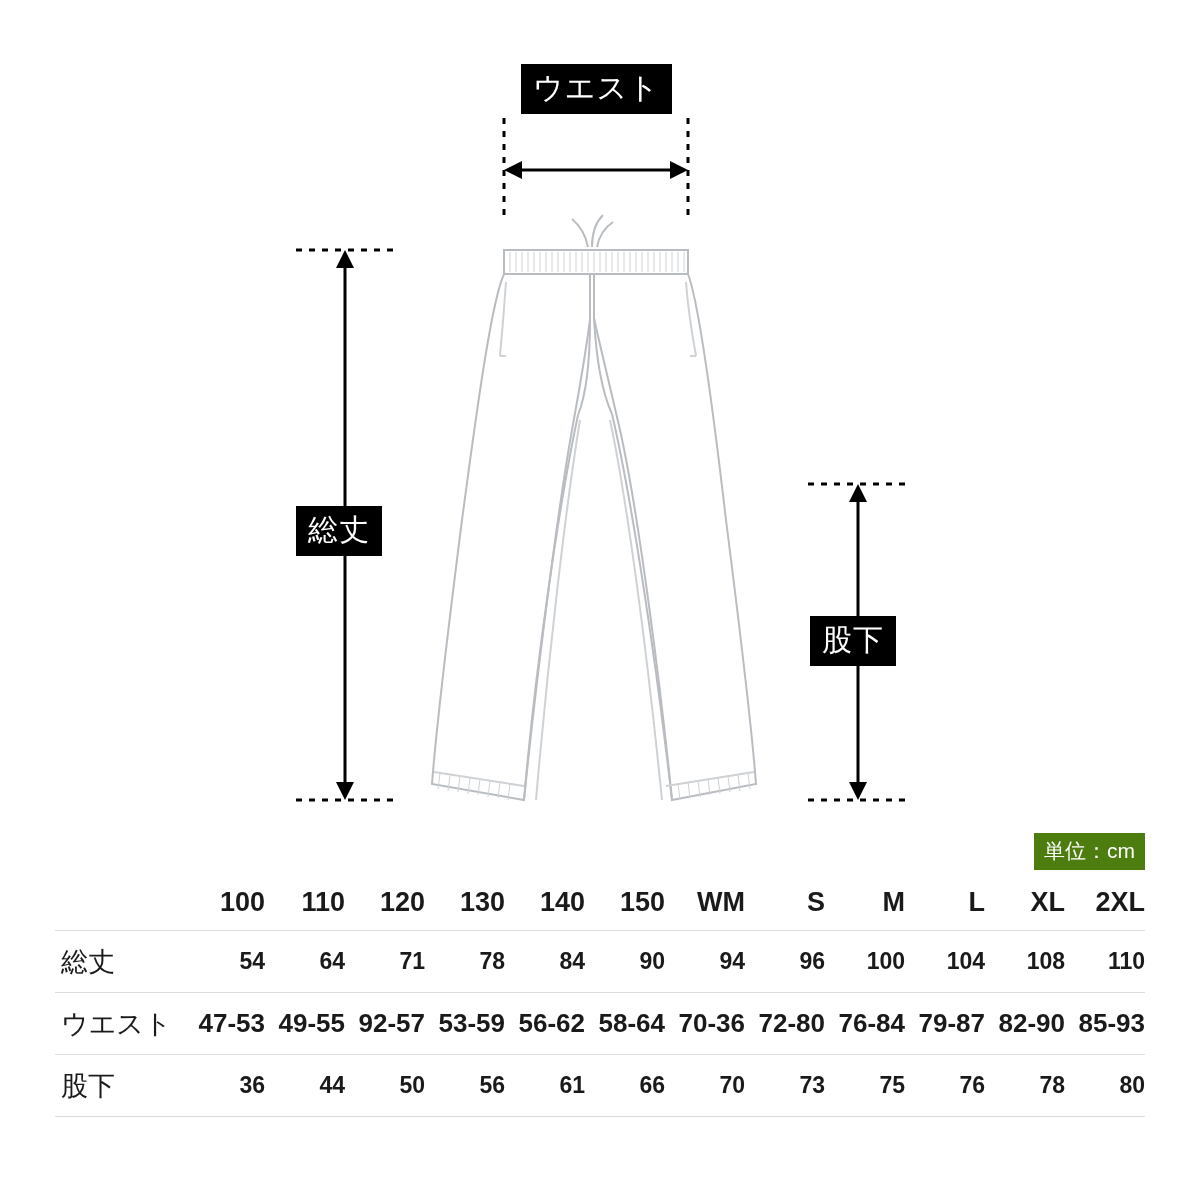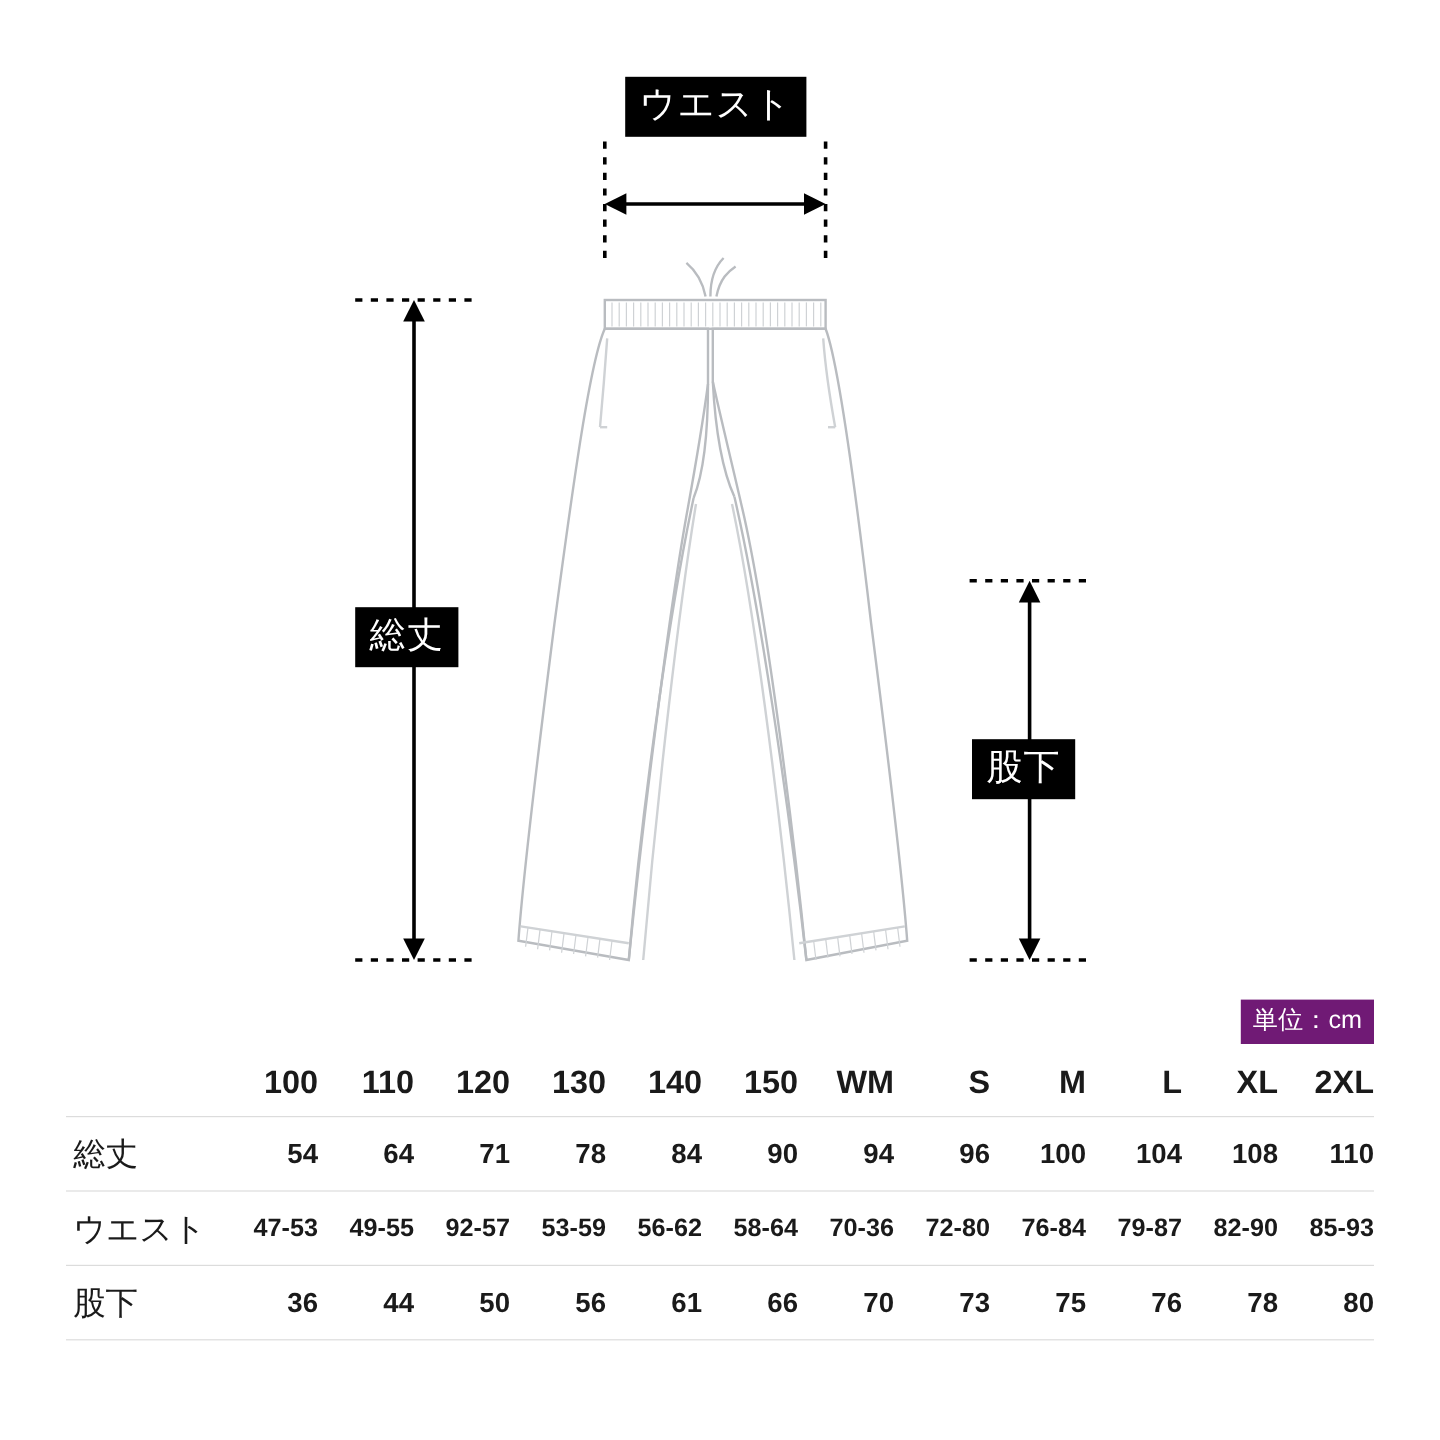--- a/index.html
+++ b/index.html
@@ -38,21 +38,21 @@
   }
   #tag-waist { left: 521px; top: 64px; }
   #tag-total { left: 296px; top: 506px; }
   #tag-inseam { left: 810px; top: 616px; }
 
   
   #unit-tag {
     position: absolute;
     right: 55px;
     top: 833px;
-    background: #701a75;
+    background: #4d7c0f;
     color: #ffffff;
     font-size: 21px;
     line-height: 1;
     padding: 7px 10px 9px 10px;
     white-space: nowrap;
   }
 
   #size-table {
     position: absolute;
     left: 55px;
@@ -81,21 +81,21 @@
     text-align: left;
     padding-left: 6px;
     letter-spacing: 0px;
     white-space: nowrap;
   }
   #size-table tbody td {
     font-size: 23px;
     font-weight: bold;
   }
   #size-table tbody tr.row-waist td {
-    font-size: 21px;
+    font-size: 26px;
   }
   col.c-label { width: 130px; }
 </style>
 </head>
 <body>
 
 <div id="diagram">
 
   <svg width="1200" height="830" viewBox="0 0 1200 830" xmlns="http://www.w3.org/2000/svg">
 

